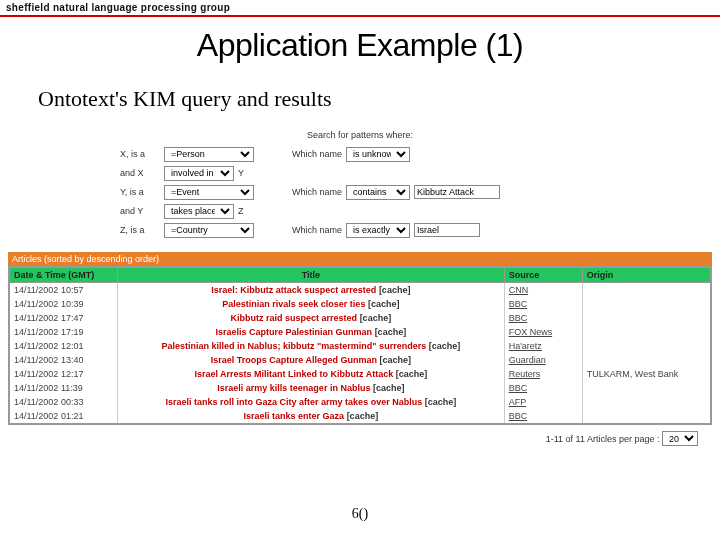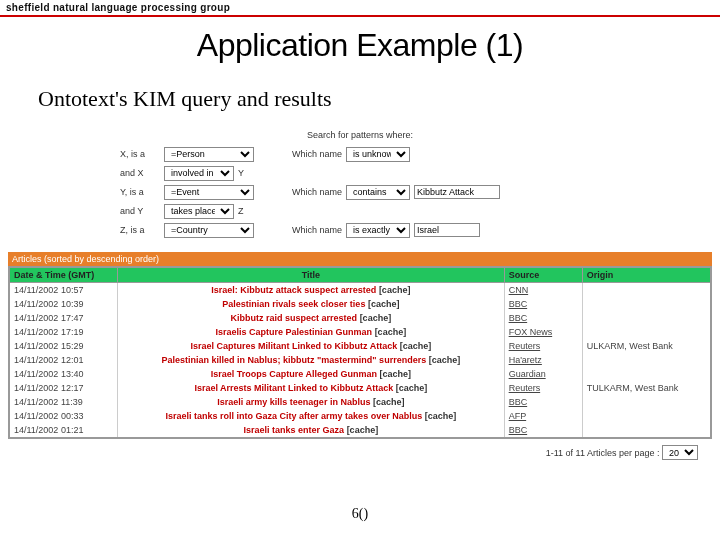--- a/index.html
+++ b/index.html
@@ -205,26 +205,20 @@
           <td class="col-source">BBC</td>
           <td class="col-origin"></td>
         </tr>
         <tr>
           <td class="col-date">14/11/2002 17:19</td>
           <td class="col-title">Israelis Capture Palestinian Gunman <span class="cache">[cache]</span></td>
           <td class="col-source">FOX News</td>
           <td class="col-origin"></td>
         </tr>
         <tr>
-          <td class="col-date">14/11/2002 15:29</td>
-          <td class="col-title">Israel Captures Militant Linked to Kibbutz Attack <span class="cache">[cache]</span></td>
-          <td class="col-source">Reuters</td>
-          <td class="col-origin">ULKARM, West Bank</td>
-        </tr>
-        <tr>
           <td class="col-date">14/11/2002 12:01</td>
           <td class="col-title">Palestinian killed in Nablus; kibbutz "mastermind" surrenders <span class="cache">[cache]</span></td>
           <td class="col-source">Ha'aretz</td>
           <td class="col-origin"></td>
         </tr>
         <tr>
           <td class="col-date">14/11/2002 13:40</td>
           <td class="col-title">Israel Troops Capture Alleged Gunman <span class="cache">[cache]</span></td>
           <td class="col-source">Guardian</td>
           <td class="col-origin"></td>

